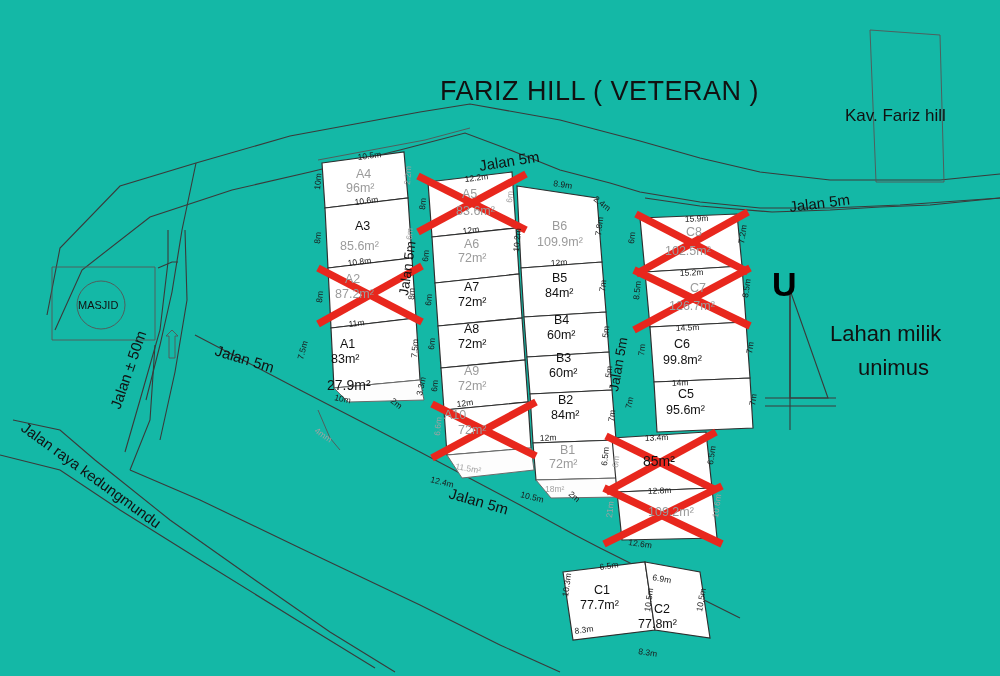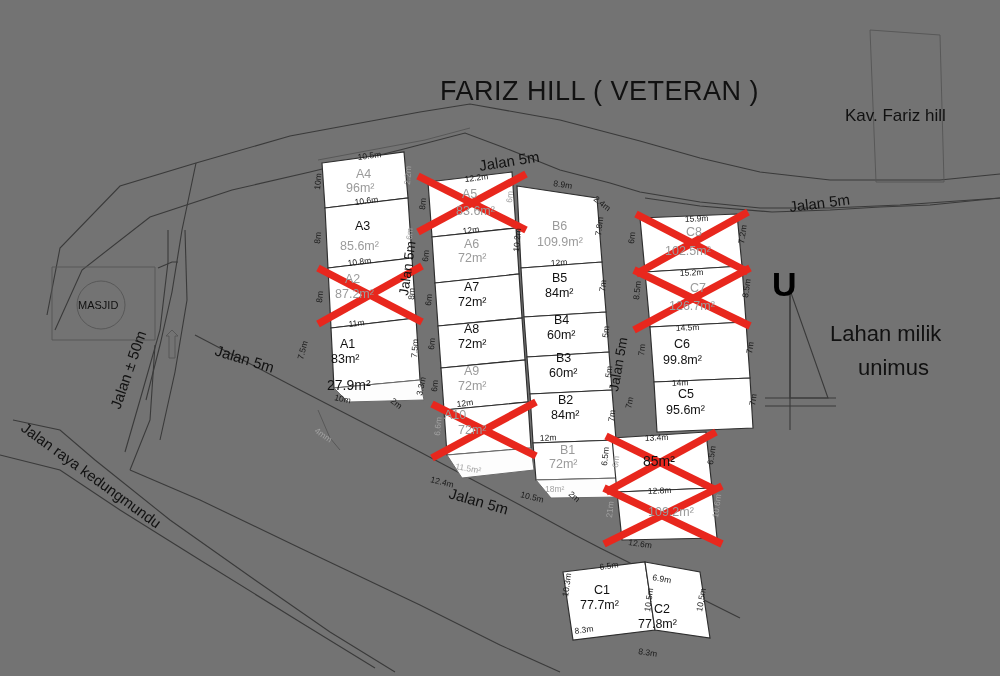--- a/index.html
+++ b/index.html
@@ -1,18 +1,18 @@
 <!DOCTYPE html>
 <html><head>
 <meta charset="utf-8">
 <style>
   html,body{margin:0;padding:0;background:#ffffff;}
   body{width:1000px;height:676px;overflow:hidden;
        font-family:"Liberation Sans","DejaVu Sans",sans-serif;}
-  #plan{position:relative;width:1000px;height:676px;background:#737373;}
+  #plan{position:relative;width:1000px;height:676px;background:#14b8a6;}
   svg{display:block;}
   .ln{fill:none;stroke:#3a3a3a;stroke-width:1.1;}
   .ln-thin{fill:none;stroke:#555;stroke-width:0.9;}
   .plot{fill:#ffffff;stroke:#2e2e2e;stroke-width:1.15;}
   .plot-grey{fill:#fdfdfd;stroke:#6b6b6b;stroke-width:1.0;}
   .xmark{stroke:#e8271d;stroke-width:7.5;stroke-linecap:butt;fill:none;}
   text{font-family:"Liberation Sans","DejaVu Sans",sans-serif;}
   .t-title{font-size:27px;fill:#111;letter-spacing:.5px;}
   .t-big{font-size:22px;fill:#111;}
   .t-kav{font-size:17px;fill:#111;}

